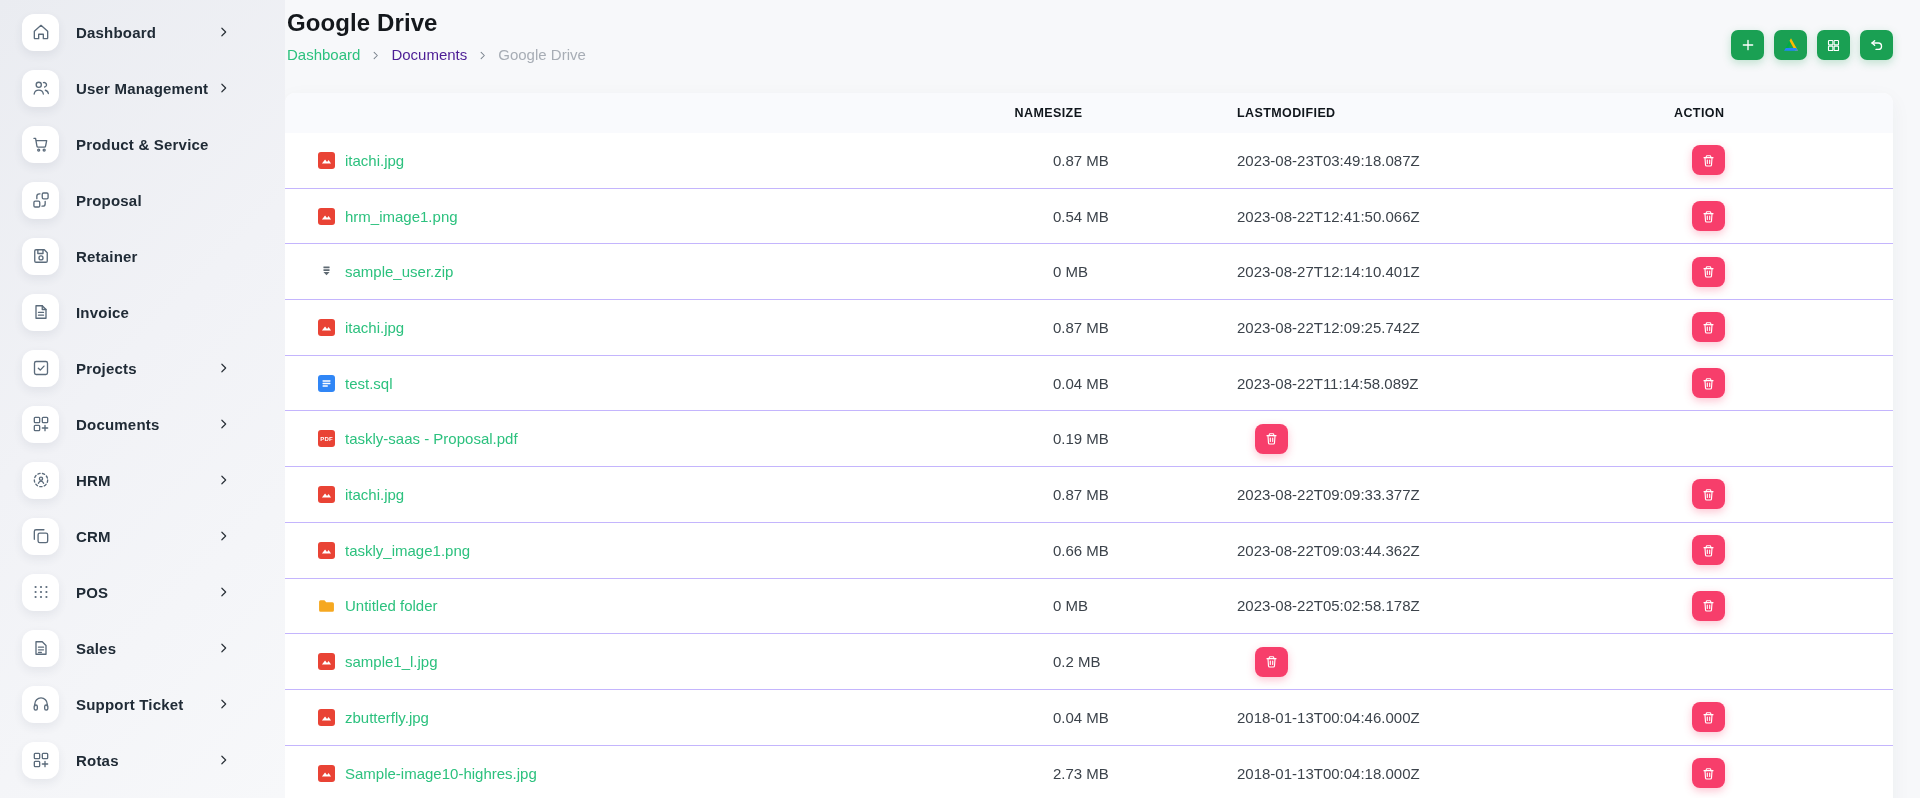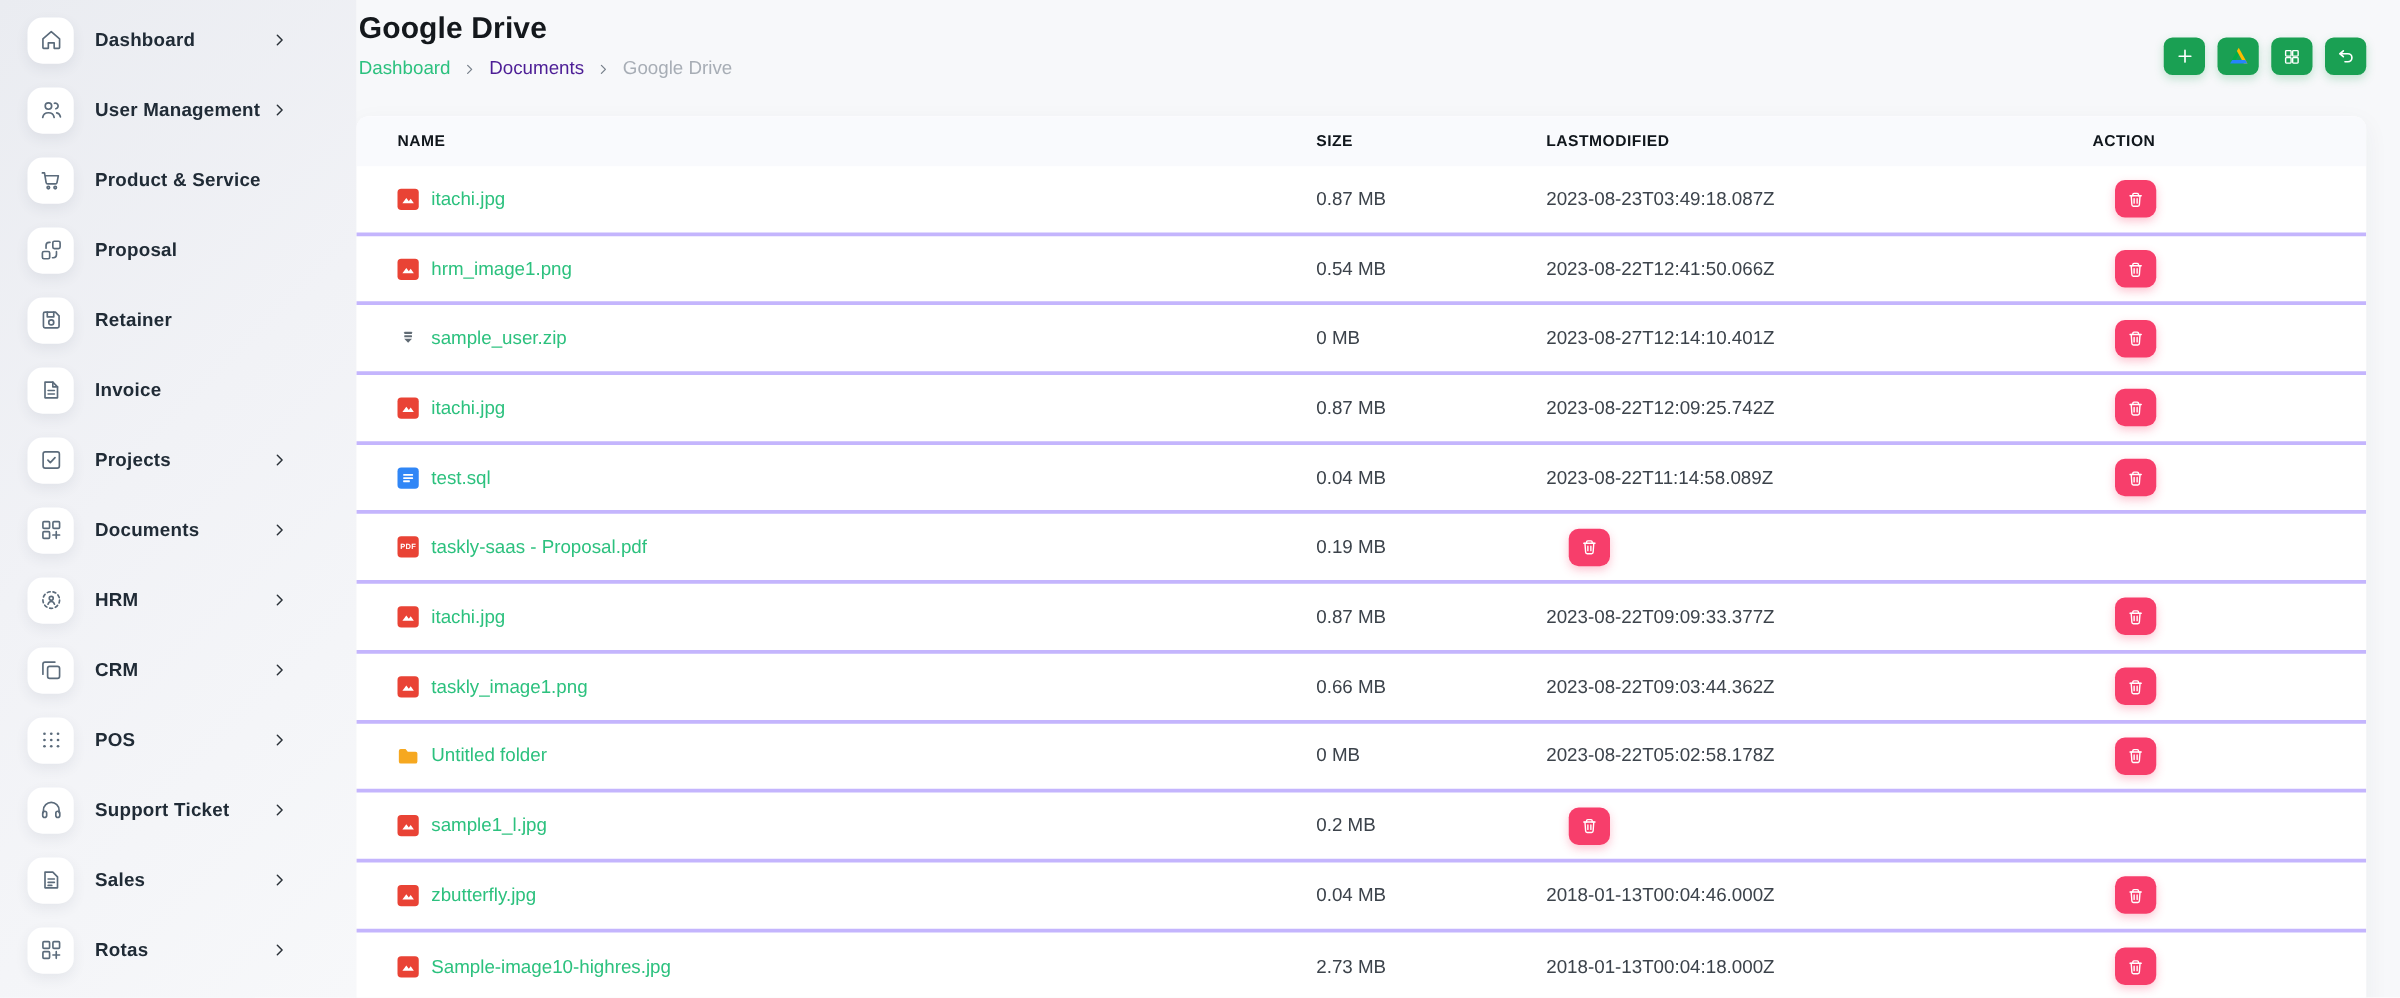--- a/index.html
+++ b/index.html
@@ -47,24 +47,24 @@
   
   .card{
     margin-top:29px;width:1608px;height:730px;background:#fff;border-radius:10px;
     overflow:hidden;box-shadow:0 6px 20px rgba(40,50,80,.05);
   }
   .thead{
     display:grid;grid-template-columns:768px 184px 437px 1fr;
     height:40px;align-items:center;background:#f9fafd;
     font-size:12.5px;font-weight:700;color:#10161c;letter-spacing:.4px;
   }
-  .thead .th:first-child{padding-left:33px;}
+  .thead .th:first-child{padding-left:33px;text-align:right;}
   .trow{
     display:grid;grid-template-columns:768px 184px 437px 1fr;
-    height:55.7px;align-items:center;border-bottom:3px solid #c4b5fd;
+    height:55.7px;align-items:center;border-bottom:1px solid #c4b5fd;
     font-size:15px;color:#3c434b;
   }
   .trow:last-child{border-bottom:none;}
   .name-cell{display:flex;align-items:center;padding-left:33px;gap:10px;}
   .file-link{color:var(--link);text-decoration:none;cursor:pointer;}
   .file-chip{width:17px;height:17px;border-radius:3px;display:flex;align-items:center;justify-content:center;flex:0 0 auto;}
   .chip-image,.chip-pdf{background:#e94335;}
   .chip-doc{background:#3086f6;}
   .chip-zip,.chip-folder{background:transparent;}
   .chip-pdf span{font-size:6px;font-weight:700;color:#fff;letter-spacing:.2px;}
@@ -231,40 +231,40 @@
        <span class="side-label">POS</span>
        <span class="side-chev">
           <svg width="13" height="13" viewBox="0 0 24 24" fill="none" stroke="currentColor" stroke-width="2.2" stroke-linecap="round" stroke-linejoin="round">
             <path d="m9 5 7 7-7 7"></path>
           </svg>
         </span>
      </div>
       <div class="side-item">
        <span class="side-ico">
           <svg width="20" height="20" viewBox="0 0 24 24" fill="none" stroke="currentColor" stroke-width="1.6" stroke-linecap="round" stroke-linejoin="round">
+            <path d="M6 4.5h7.5L18 9v10.5H6z"></path>
+            <path d="M9 11h6M9 14.2h6M9 17.2h3.5"></path>
+          </svg>
+        </span>
+       <span class="side-label">Sales</span>
+       <span class="side-chev">
+          <svg width="13" height="13" viewBox="0 0 24 24" fill="none" stroke="currentColor" stroke-width="2.2" stroke-linecap="round" stroke-linejoin="round">
+            <path d="m9 5 7 7-7 7"></path>
+          </svg>
+        </span>
+     </div>
+      <div class="side-item">
+       <span class="side-ico">
+          <svg width="20" height="20" viewBox="0 0 24 24" fill="none" stroke="currentColor" stroke-width="1.6" stroke-linecap="round" stroke-linejoin="round">
             <path d="M4.5 14.5v-2.3a7.5 7.5 0 0 1 15 0v2.3"></path>
             <rect x="3.8" y="13.2" width="3.8" height="6" rx="1.9"></rect>
             <rect x="16.4" y="13.2" width="3.8" height="6" rx="1.9"></rect>
           </svg>
         </span>
        <span class="side-label">Support Ticket</span>
-       <span class="side-chev">
-          <svg width="13" height="13" viewBox="0 0 24 24" fill="none" stroke="currentColor" stroke-width="2.2" stroke-linecap="round" stroke-linejoin="round">
-            <path d="m9 5 7 7-7 7"></path>
-          </svg>
-        </span>
-     </div>
-      <div class="side-item">
-       <span class="side-ico">
-          <svg width="20" height="20" viewBox="0 0 24 24" fill="none" stroke="currentColor" stroke-width="1.6" stroke-linecap="round" stroke-linejoin="round">
-            <path d="M6 4.5h7.5L18 9v10.5H6z"></path>
-            <path d="M9 11h6M9 14.2h6M9 17.2h3.5"></path>
-          </svg>
-        </span>
-       <span class="side-label">Sales</span>
        <span class="side-chev">
           <svg width="13" height="13" viewBox="0 0 24 24" fill="none" stroke="currentColor" stroke-width="2.2" stroke-linecap="round" stroke-linejoin="round">
             <path d="m9 5 7 7-7 7"></path>
           </svg>
         </span>
      </div>
       <div class="side-item">
        <span class="side-ico">
           <svg width="20" height="20" viewBox="0 0 24 24" fill="none" stroke="currentColor" stroke-width="1.6" stroke-linecap="round" stroke-linejoin="round">
             <rect x="4" y="4" width="6.4" height="6.4" rx="1"></rect>

